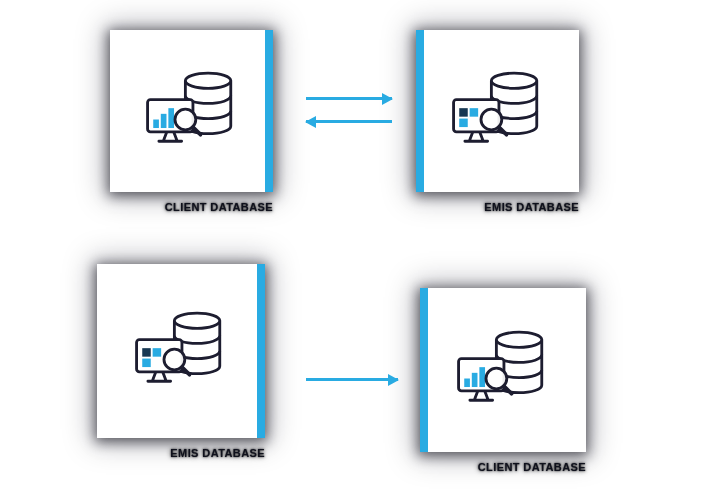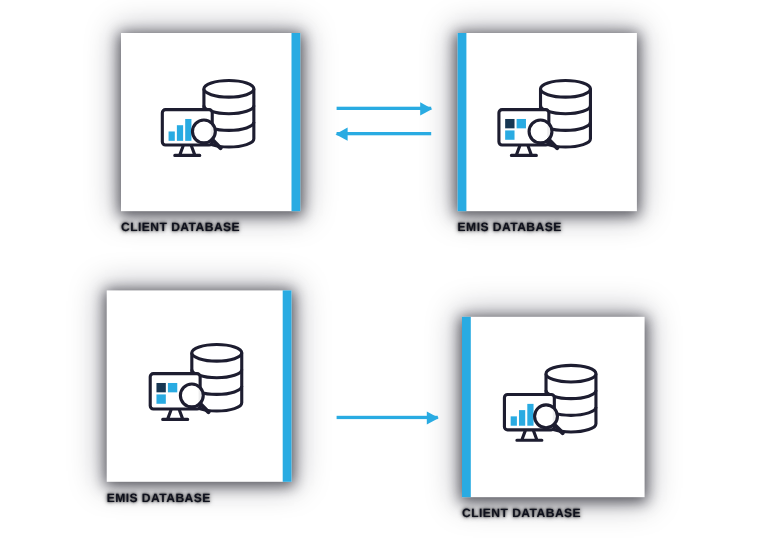--- a/index.html
+++ b/index.html
@@ -33,21 +33,21 @@
     top: 0;
     bottom: 0;
     width: 8px;
     background: #29abe2;
   }
   .accent-right .accent { right: 0; }
   .accent-left  .accent { left: 0; }
   .card-label {
     margin-top: 9px;
     width: 100%;
-    text-align: left;
+    text-align: right;
     font-size: 11px;
     font-weight: bold;
     letter-spacing: 0.4px;
     color: #12141f;
     text-shadow: 0 0 5px rgba(0,0,0,0.65), 0 0 2px rgba(0,0,0,0.85);
     text-transform: uppercase;
     white-space: nowrap;
   }
 
   .g-tl { left: 110px; top: 30px;  width: 163px; }

